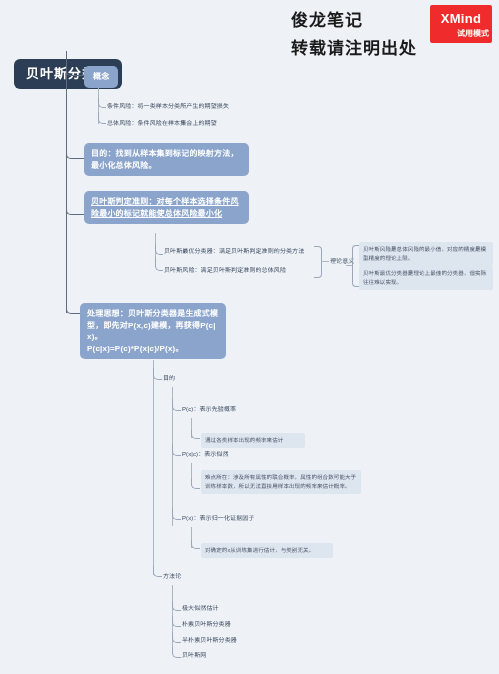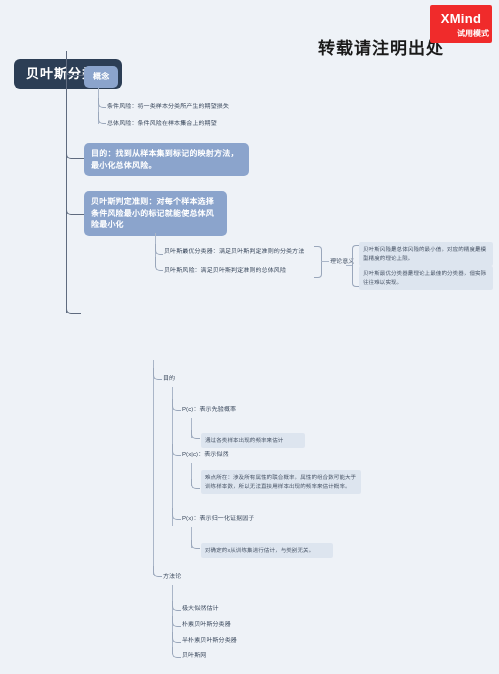--- a/index.html
+++ b/index.html
@@ -21,21 +21,21 @@
   
   .wm-line {
     position: absolute;
     color: #1a1a1a;
     font-size: 17px;
     font-weight: 700;
     letter-spacing: 1px;
     white-space: nowrap;
   }
   #wm1 { left: 291px; top: 6px; }
-  #wm2 { left: 291px; top: 34px; margin-left: 27px; }
+  #wm2 { left: 291px; top: 34px; }
 
   #xmind-badge {
     position: absolute;
     left: 430px;
     top: 5px;
     width: 62px;
     height: 38px;
     background: #f02b2b;
     border-radius: 2px;
     text-align: center;
@@ -141,20 +141,21 @@
     border: 1px solid #9aa7bb;
     border-right: none;
     border-radius: 4px 0 0 4px;
   }
 </style>
 </head>
 <body>
 
 <div id="canvas">
 
+  <div class="wm-line" id="wm1">俊龙笔记</div>
   <div class="wm-line" id="wm2">转载请注明出处</div>
 
   <div id="xmind-badge">
     <span class="bx">XMind</span>
     <span class="bs">试用模式</span>
   </div>
 
   <div class="node root" style="left:14px; top:19px;margin-top:40px;">贝叶斯分类器</div>
 
   <div class="ln v dk" style="left:66px; top:51px; height:262px;"></div>
@@ -165,38 +166,40 @@
   <div class="ln v lt" style="left:98px; top:88px; height:36px;"></div>
   <div class="elbow" style="left:98px; top:98px; width:7px; height:9px;"></div>
   <div class="node plain" style="left:107px; top:102px; width:150px;">条件风险：将一类样本分类所产生的期望损失</div>
   <div class="elbow" style="left:98px; top:112px; width:7px; height:11px;"></div>
   <div class="node plain" style="left:107px; top:119px; width:150px;">总体风险：条件风险在样本集合上的期望</div>
 
   <div class="elbow dk" style="left:66px; top:146px; width:18px; height:12px;"></div>
   <div class="node lvl1" style="left:84px; top:143px; width:165px;">目的：找到从样本集到标记的映射方法，最小化总体风险。</div>
 
   <div class="elbow dk" style="left:66px; top:202px; width:18px; height:12px;"></div>
-  <div class="node lvl1" style="left:84px; top:191px; width:143px;">贝叶斯判定准则：对每个样本选择条件风险最小的标记就能使总体风险最小化</div>
+  <div class="node lvl1" style="left:84px; top:191px; width:165px;text-decoration:underline;">贝叶斯判定准则：对每个样本选择条件风险最小的标记就能使总体风险最小化</div>
 
   <div class="ln v lt" style="left:155px; top:233px; height:34px;"></div>
   <div class="elbow" style="left:155px; top:244px; width:7px; height:10px;"></div>
   <div class="node plain" style="left:164px; top:247px; width:148px;">贝叶斯最优分类器：满足贝叶斯判定准则的分类方法</div>
   <div class="elbow" style="left:155px; top:257px; width:7px; height:13px;"></div>
   <div class="node plain" style="left:164px; top:266px; width:148px;">贝叶斯风险：满足贝叶斯判定准则的总体风险</div>
 
   <div class="bracket" style="left:314px; top:246px; width:7px; height:30px;"></div>
   <div class="ln h lt" style="left:321px; top:261px; width:8px;"></div>
   <div class="node plain" style="left:330px; top:257px; width:46px;">理论意义</div>
 
   <div class="bracket-l" style="left:352px; top:245px; width:6px; height:40px;"></div>
   <div class="ln h lt" style="left:346px; top:265px; width:6px;"></div>
   <div class="node note" style="left:359px; top:242px; width:134px;">贝叶斯风险是总体风险的最小值，对应的精度是模型精度的理论上限。</div>
   <div class="node note" style="left:359px; top:266px; width:134px;">贝叶斯最优分类器是理论上最佳的分类器，但实际往往难以实现。</div>
 
   <div class="elbow dk" style="left:66px; top:303px; width:14px; height:10px;"></div>
+  <div class="node lvl1" style="left:80px; top:303px; width:146px;">处理思想：贝叶斯分类器是生成式模型，即先对P(x,c)建模，再获得P(c|x)。
+P(c|x)=P(c)*P(x|c)/P(x)。</div>
 
   <div class="ln v lt" style="left:153px; top:360px; height:215px;"></div>
 
   <div class="elbow" style="left:153px; top:368px; width:8px; height:11px;"></div>
   <div class="node plain" style="left:163px; top:374px; width:60px;">目的</div>
 
   <div class="ln v lt" style="left:172px; top:387px; height:139px;"></div>
 
   <div class="elbow" style="left:172px; top:399px; width:8px; height:11px;"></div>
   <div class="node plain" style="left:182px; top:405px; width:120px;">P(c)：表示先验概率</div>

